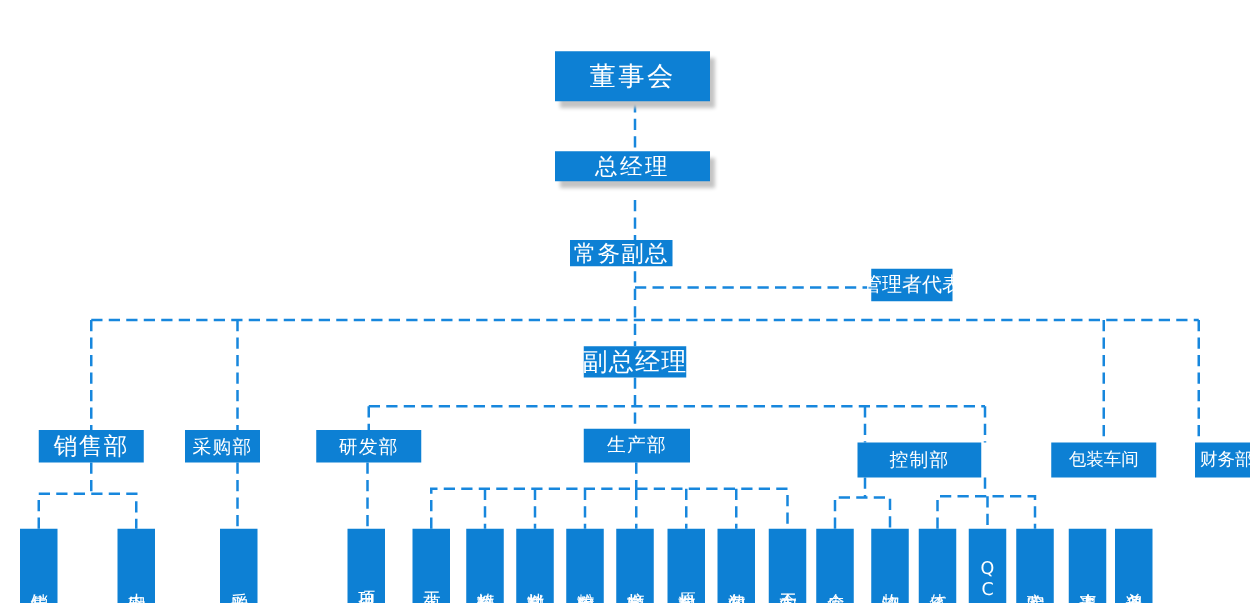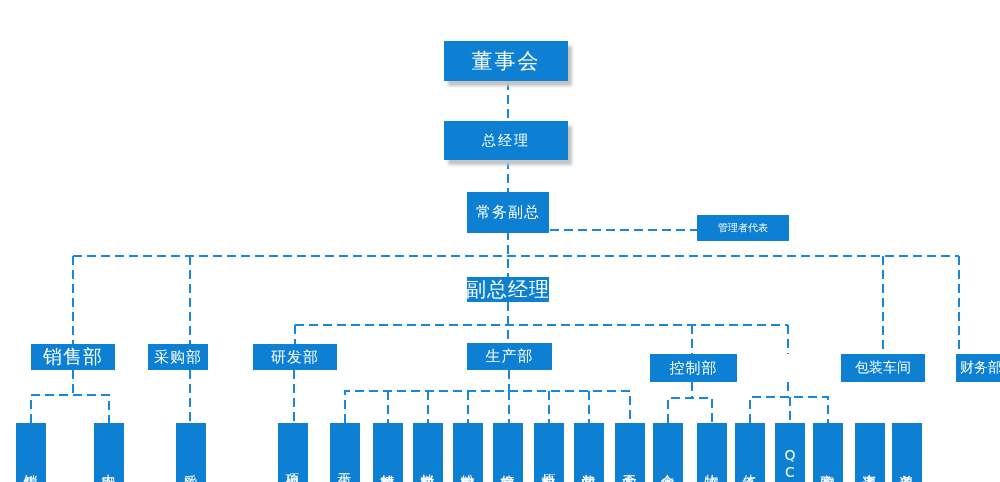--- a/index.html
+++ b/index.html
@@ -40,30 +40,30 @@
     <path d="M295 292 H788 M295 292 V311 M692 292 V321 M788 292 V321"></path>
     <path d="M73 337 V362 M31 390 V362 H109 V390"></path>
     <path d="M190 337 V390"></path>
     <path d="M294 337 V390"></path>
     <path d="M509 337 V358 M345 390 V358 H630 V390 M388 358 V390 M428 358 V390 M468 358 V390 M509 358 V390 M549 358 V390 M589 358 V390"></path>
     <path d="M692 349 V365 M668 390 V365 H712 V390"></path>
     <path d="M788 349 V364 M750 390 V364 H828 V390 M790 364 V390"></path>
   </svg>
 
   <div class="hbox big shadow" style="left:444px;top:8px;width:124px;height:40px;font-size:21px">董事会</div>
-  <div class="hbox big shadow" style="left:444px;top:88px;width:124px;height:39px;font-size:14px">总经理</div>
-  <div class="hbox" style="left:467px;top:159px;width:82px;height:41px;font-size:15px">常务副总</div>
-  <div class="hbox" style="left:697px;top:182px;width:92px;height:26px;font-size:10px;letter-spacing:0">管理者代表</div>
+  <div class="hbox big shadow" style="left:444px;top:88px;width:124px;height:24px;font-size:18px">总经理</div>
+  <div class="hbox" style="left:456px;top:159px;width:82px;height:21px;font-size:18px">常务副总</div>
+  <div class="hbox" style="left:697px;top:182px;width:65px;height:26px;font-size:16px;letter-spacing:0">管理者代表</div>
   <div class="hbox" style="left:467px;top:244px;width:82px;height:25px;font-size:20px">副总经理</div>
 
   <div class="hbox" style="left:31px;top:311px;width:84px;height:26px;font-size:19px">销售部</div>
   <div class="hbox" style="left:148px;top:311px;width:60px;height:26px;font-size:15px">采购部</div>
   <div class="hbox" style="left:253px;top:311px;width:84px;height:26px;font-size:15px">研发部</div>
   <div class="hbox" style="left:467px;top:310px;width:85px;height:27px;font-size:15px">生产部</div>
-  <div class="hbox" style="left:650px;top:321px;width:87px;height:28px;font-size:15px">控制部</div>
+  <div class="hbox" style="left:686px;top:321px;width:99px;height:28px;font-size:15px">控制部</div>
   <div class="hbox" style="left:841px;top:321px;width:84px;height:28px;font-size:14px;letter-spacing:0">包装车间</div>
   <div class="hbox" style="left:956px;top:321px;width:50px;height:28px;font-size:14px;letter-spacing:0">财务部</div>
 
   <div class="vbox" style="left:16px">销售</div>
   <div class="vbox" style="left:94px">内勤</div>
   <div class="vbox" style="left:176px">采购</div>
   <div class="vbox" style="left:278px">项目组</div>
   <div class="vbox" style="left:330px">工艺组</div>
   <div class="vbox" style="left:373px;letter-spacing:1px">拣料车间</div>
   <div class="vbox" style="left:413px;letter-spacing:1px">拌料车间</div>

